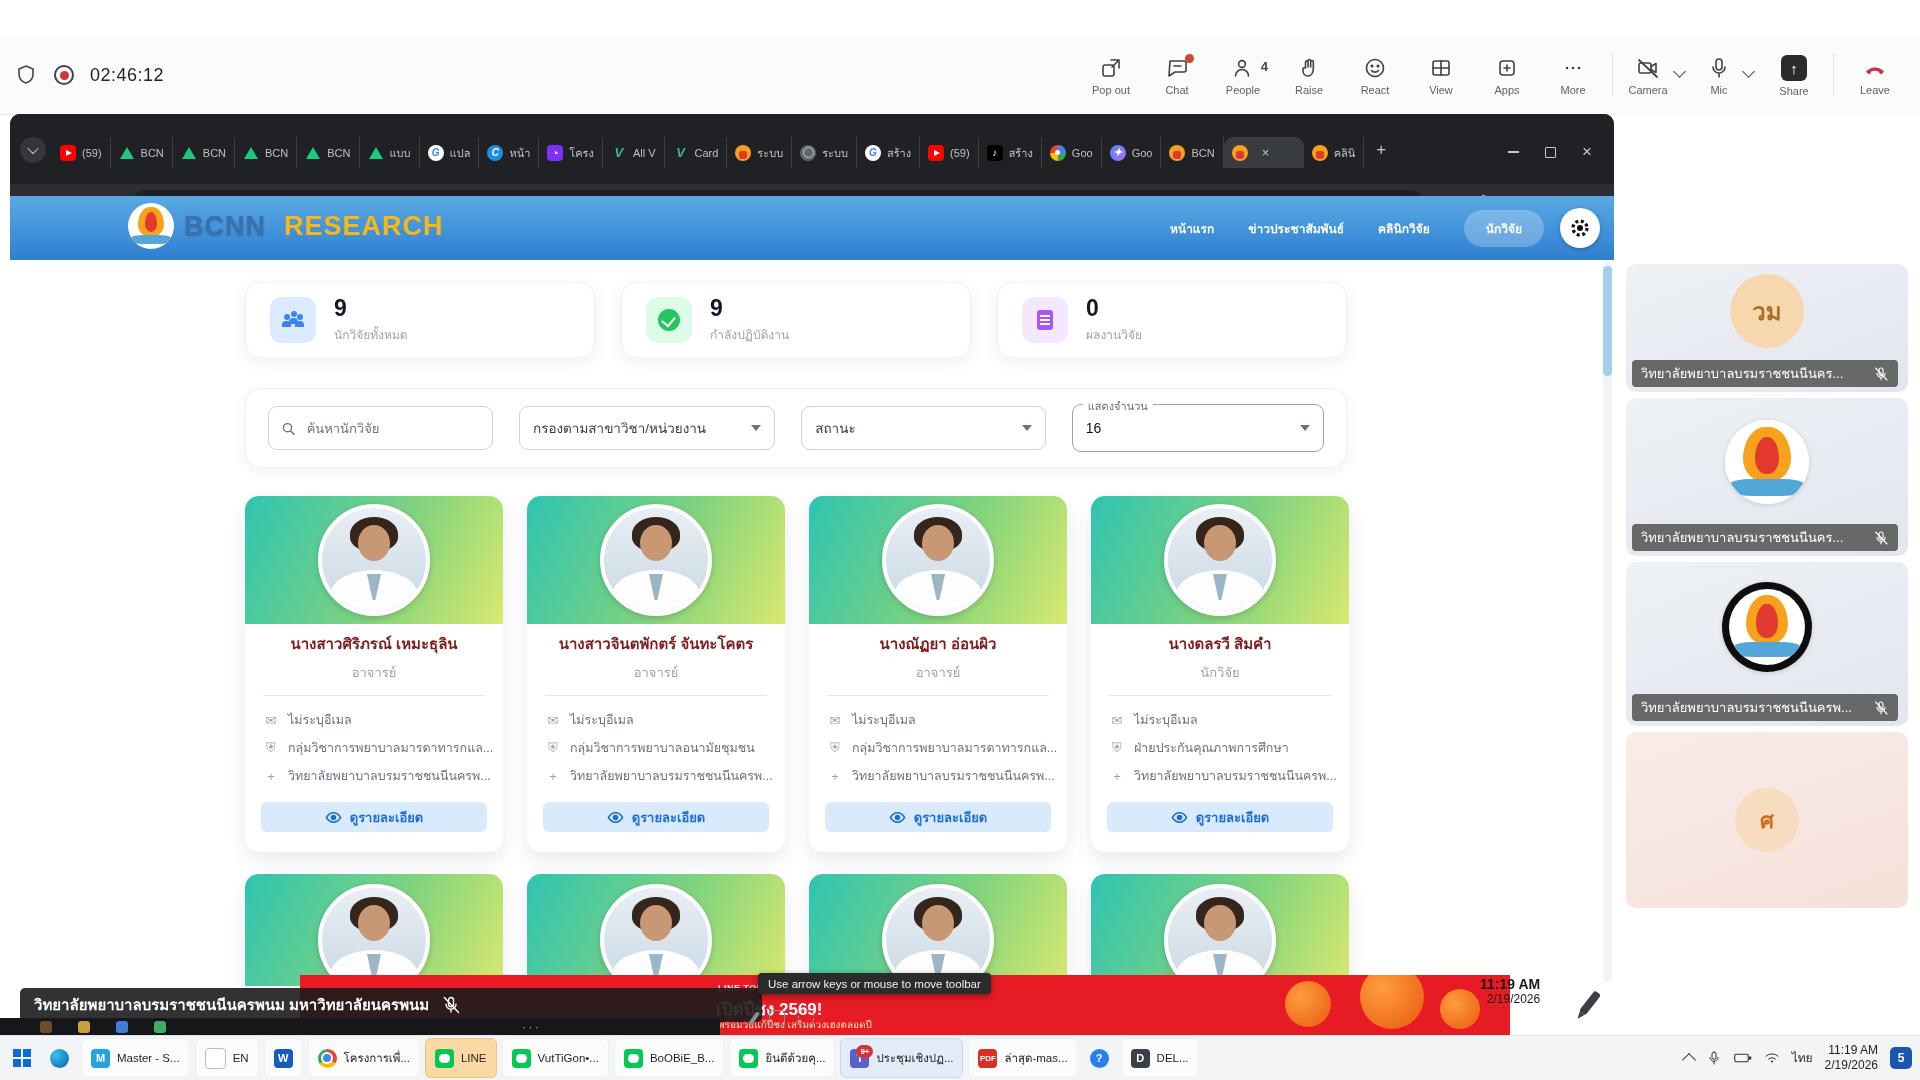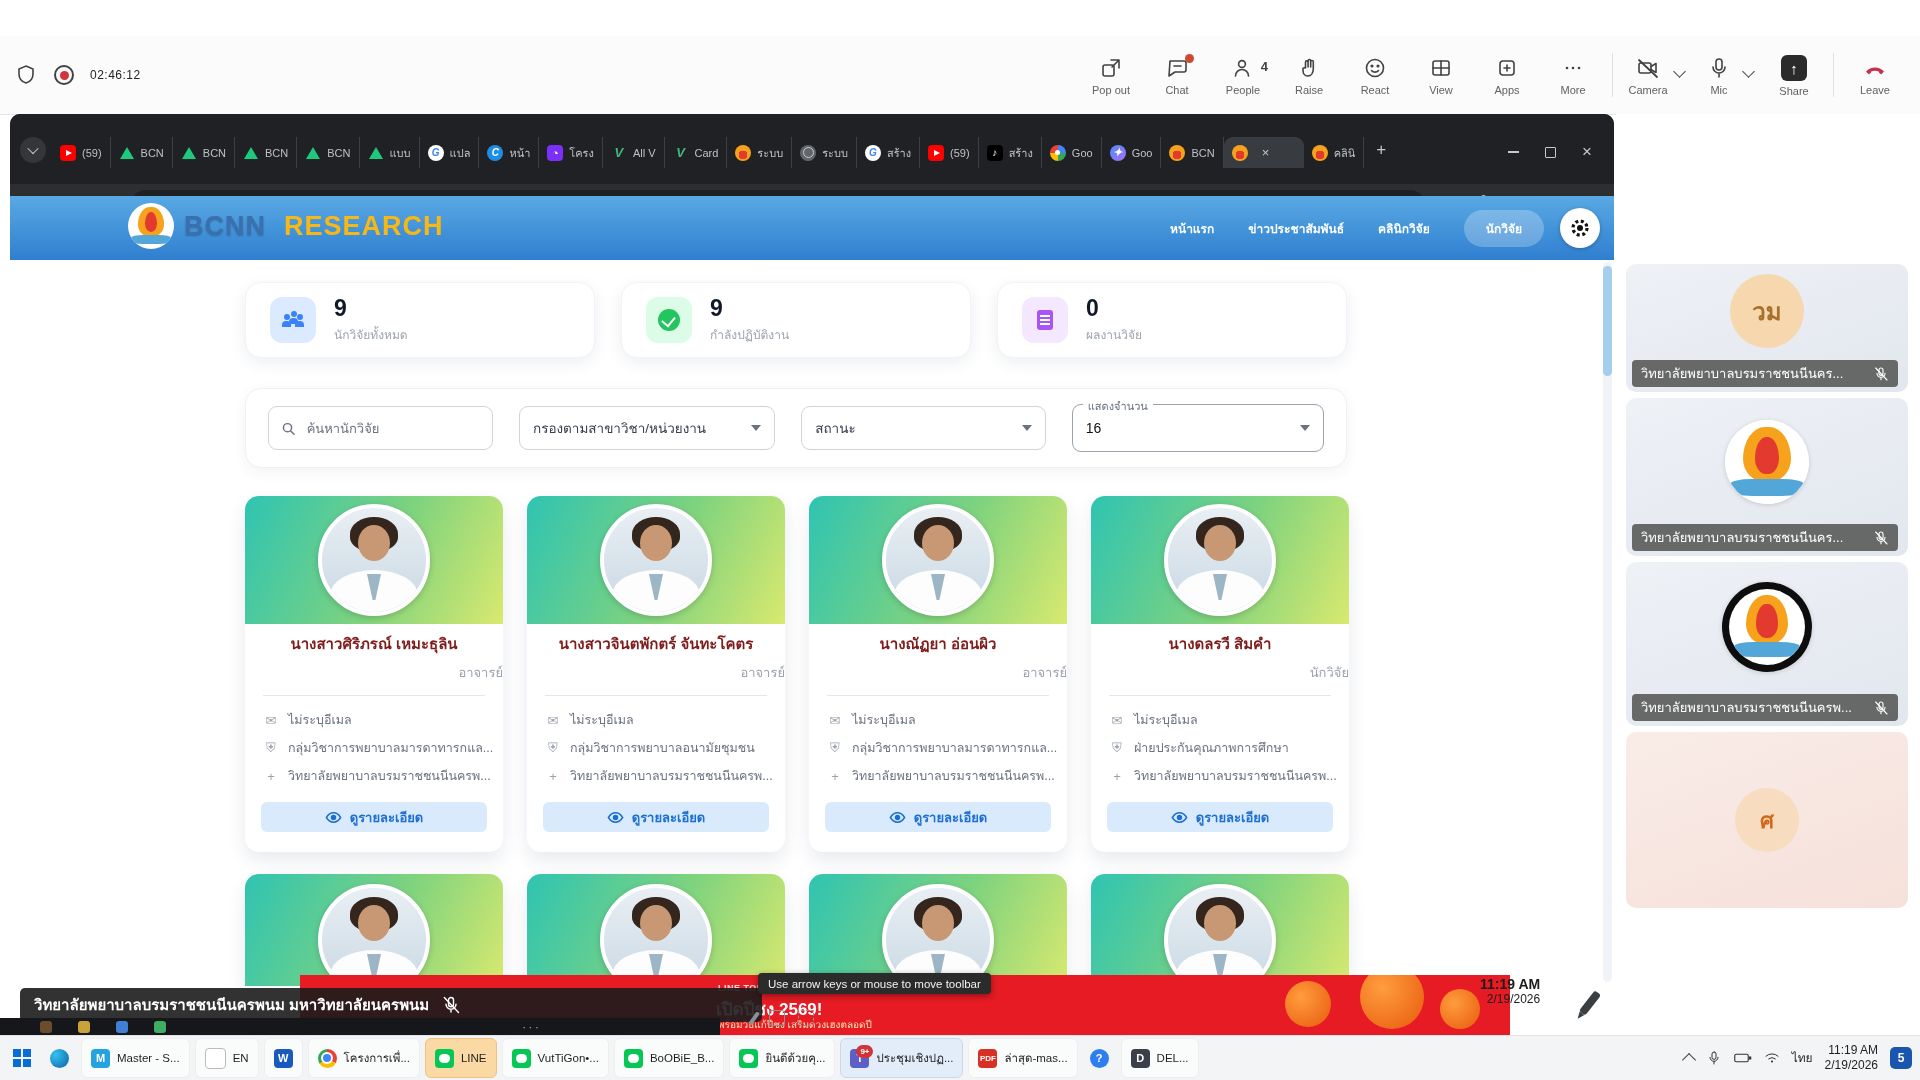--- a/index.html
+++ b/index.html
@@ -16,21 +16,21 @@
   .wctl{position:absolute;top:0;height:36px;width:46px;display:flex;align-items:center;justify-content:center;color:#5f5f5f;font-size:14px}
   .wc-more::after{content:"\00B7\00B7\00B7";letter-spacing:2px;font-weight:bold}
   .wc-min::after{content:"";width:11px;height:1.5px;background:#5f5f5f;display:block}
   .wc-max::after{content:"";width:10px;height:10px;border:1.5px solid #5f5f5f;border-radius:2px;display:block}
   .wc-close::after{content:"\00D7";font-size:18px}
 
   
   .mtoolbar{left:0;top:36px;width:1920px;height:78px;background:#fbfbfb;border-bottom:1px solid #e5e5e5}
   .rec-dot{width:16px;height:16px;border-radius:50%;border:2.5px solid #424242;display:flex;align-items:center;justify-content:center}
   .rec-dot i{width:9px;height:9px;border-radius:50%;background:#d13438}
-  .timer{font-size:12px;color:#242424;letter-spacing:.5px}
+  .timer{font-size:18px;color:#242424;letter-spacing:.5px}
   .tbar{position:absolute;right:10px;top:0;height:78px;display:flex;align-items:center}
   .tbtn{width:66px;display:flex;flex-direction:column;align-items:center;gap:4px;color:#616161;font-size:11px;position:relative;padding-top:2px}
   .tbtn svg{stroke:#424242;fill:none;stroke-width:1.6;stroke-linecap:round;stroke-linejoin:round}
   .badge-dot{position:absolute;top:0;right:16px;width:9px;height:9px;border-radius:50%;background:#cc4a31}
   .pcount{position:absolute;top:5px;right:8px;font-size:13px;font-weight:bold;color:#424242}
   .vdiv{width:1px;height:44px;background:#e0e0e0;margin:0 6px}
   .chev{width:8px;height:8px;border-right:1.6px solid #424242;border-bottom:1.6px solid #424242;transform:rotate(45deg);margin:0 8px 8px -2px}
   .share-box{width:26px;height:26px;background:#2b2b2b;border-radius:6px;color:#fff;display:flex;align-items:center;justify-content:center;font-size:15px}
   .share-box::after{content:"\2191"}
   .leave-ic svg{stroke:none}
@@ -138,21 +138,21 @@
   .cards2{position:absolute;left:235px;top:678px;display:flex;gap:24px}
   .rcard{width:258px;height:356px;background:#fff;border-radius:14px;box-shadow:0 8px 18px rgba(30,50,90,.10);overflow:hidden;display:flex;flex-direction:column}
   .rhead{height:128px;background:linear-gradient(115deg,#2fc4b2,#7fd37e 55%,#d9e96f);display:flex;align-items:center;justify-content:center}
   .rcard2{width:258px;height:118px;background:linear-gradient(115deg,#2fc4b2,#7fd37e 55%,#d9e96f);border-radius:14px 14px 0 0;box-shadow:0 8px 18px rgba(30,50,90,.10);display:flex;align-items:flex-start;justify-content:center;overflow:hidden}
   .photo{width:104px;height:104px;border-radius:50%;border:4px solid #fff;background:linear-gradient(180deg,#e9eff4,#c9d8e3);position:relative;overflow:hidden;box-shadow:0 2px 6px rgba(0,0,0,.18)}
   .photo .hair{position:absolute;left:50%;top:9px;transform:translateX(-50%);width:48px;height:34px;background:#35261d;border-radius:50% 50% 40% 40%}
   .photo .face{position:absolute;left:50%;top:17px;transform:translateX(-50%);width:32px;height:36px;background:#c79873;border-radius:50%}
   .photo .coat{position:absolute;left:50%;bottom:-8px;transform:translateX(-50%);width:88px;height:50px;background:#fdfdfd;border-radius:50% 50% 0 0}
   .photo .coat::after{content:"";position:absolute;left:50%;top:4px;transform:translateX(-50%);width:14px;height:26px;background:#9db6c6;clip-path:polygon(50% 0,100% 0,60% 100%,40% 100%,0 0)}
   .rname{font-size:15px;font-weight:bold;color:#7f1d1d;text-align:center;margin-top:8px;padding:0 10px;white-space:nowrap;overflow:hidden}
-  .rrole{font-size:13px;color:#9ca3af;text-align:right;margin-top:6px}
+  .rrole{font-size:13px;color:#9ca3af;text-align:center;margin-top:6px}
   .rdiv{height:1px;background:#e5e7eb;margin:12px 18px 10px}
   .rrow{display:flex;align-items:center;gap:9px;padding:4px 18px;font-size:12.5px;color:#6b7280;white-space:nowrap;overflow:hidden}
   .rrow .ric{flex:none;width:16px;display:flex;justify-content:center;color:#9ca3af;font-size:13px}
   .rbtn{margin:12px 16px 0;height:30px;background:#d9eafc;color:#1d6fd1;border-radius:6px;font-weight:bold;font-size:13px;display:flex;align-items:center;justify-content:center;gap:8px}
   .pgscroll{position:absolute;right:2px;top:66px;width:9px;height:720px;background:#f1f4f7;border-radius:5px}
   .pgthumb{position:absolute;right:2px;top:70px;width:9px;height:110px;background:#a5cdec;border-radius:5px}
 
   
   .adwin{left:300px;top:975px;width:1210px;height:60px;background:#e61b23;overflow:hidden}
   .lantern{position:absolute;border-radius:50%;background:radial-gradient(circle at 35% 35%,#ff9d3e,#e8590c)}

